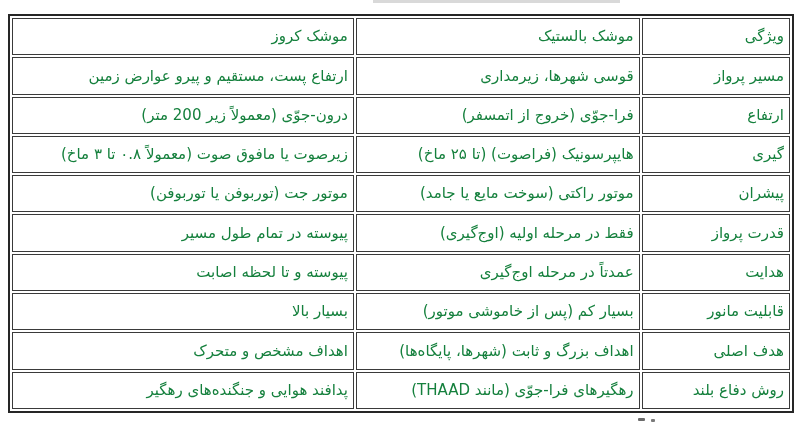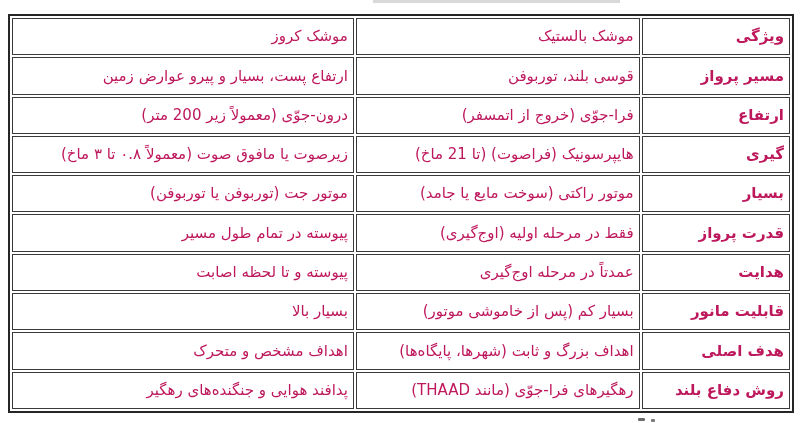--- a/index.html
+++ b/index.html
@@ -60,28 +60,28 @@
     border-spacing: 2px;
     border: 2px solid #262626;
     background: #ffffff;
   }
   table.cmp td {
     border: 1px solid #3a3a3a;
     background: #ffffff;
     padding: 0 5px;
     font-size: 15px;
     line-height: 1.25;
-    color: #be185d;
+    color: #15803d;
     text-align: right;
     vertical-align: middle;
     white-space: nowrap;
     overflow: hidden;
   }
   table.cmp td.feature {
-    font-weight: bold;
+    font-weight: normal;
   }
   col.c-feature  { width: 148px; }
   col.c-ballistic{ width: 283px; }
   col.c-cruise   { width: 341px; }
 </style>
 </head>
 <body>
 
 <div class="stage">
 
@@ -94,35 +94,35 @@
       <col class="c-cruise">
     </colgroup>
     <tbody>
       <tr>
         <td class="feature">ویژگی</td>
         <td>موشک بالستیک</td>
         <td>موشک کروز</td>
       </tr>
       <tr>
         <td class="feature">مسیر پرواز</td>
-        <td>قوسی بلند، توربوفن</td>
-        <td>ارتفاع پست، بسیار و پیرو عوارض زمین</td>
+        <td>قوسی شهرها، زیرمداری</td>
+        <td>ارتفاع پست، مستقیم و پیرو عوارض زمین</td>
       </tr>
       <tr>
         <td class="feature">ارتفاع</td>
         <td>فرا-جوّی (خروج از اتمسفر)</td>
         <td>درون-جوّی (معمولاً زیر 200 متر)</td>
       </tr>
       <tr>
         <td class="feature">گیری</td>
-        <td>هایپرسونیک (فراصوت) (تا 21 ماخ)</td>
+        <td>هایپرسونیک (فراصوت) (تا ۲۵ ماخ)</td>
         <td>زیرصوت یا مافوق صوت (معمولاً ۰.۸ تا ۳ ماخ)</td>
       </tr>
       <tr>
-        <td class="feature">بسیار</td>
+        <td class="feature">پیشران</td>
         <td>موتور راکتی (سوخت مایع یا جامد)</td>
         <td>موتور جت (توربوفن یا توربوفن)</td>
       </tr>
       <tr>
         <td class="feature">قدرت پرواز</td>
         <td>فقط در مرحله اولیه (اوج‌گیری)</td>
         <td>پیوسته در تمام طول مسیر</td>
       </tr>
       <tr>
         <td class="feature">هدایت</td>

